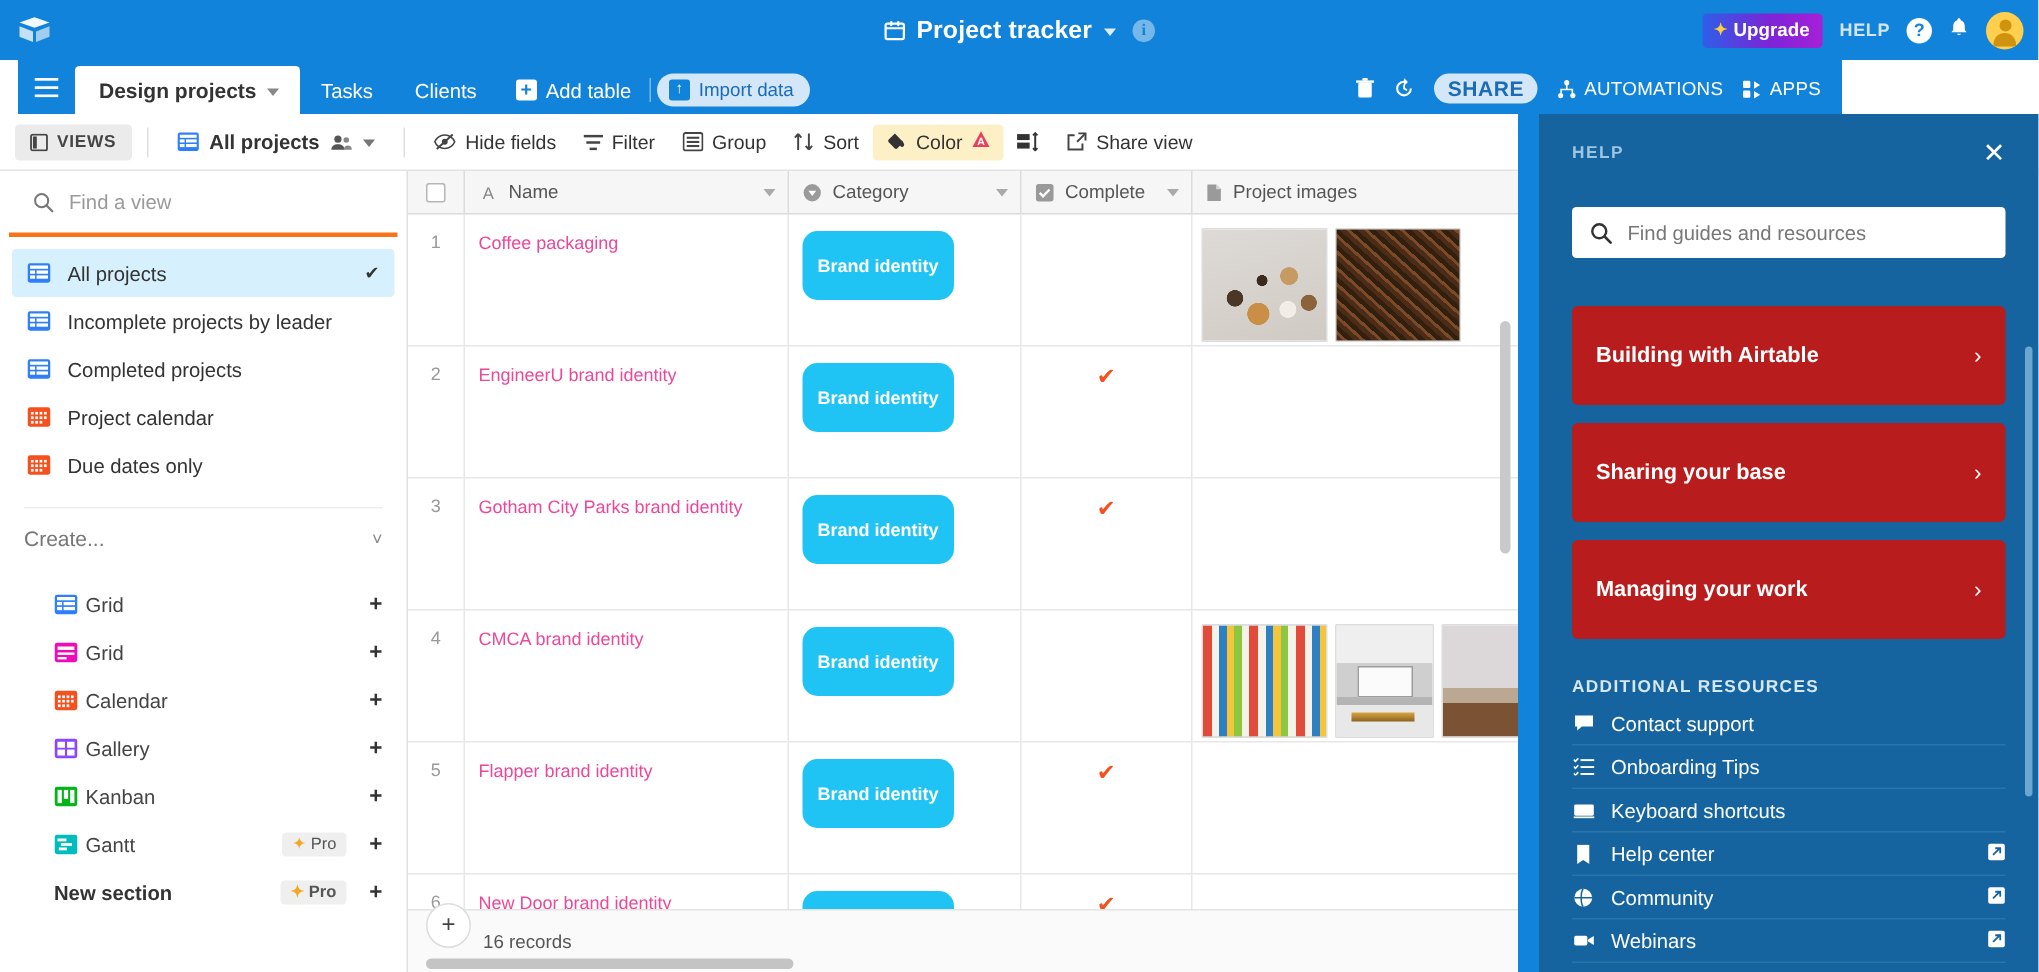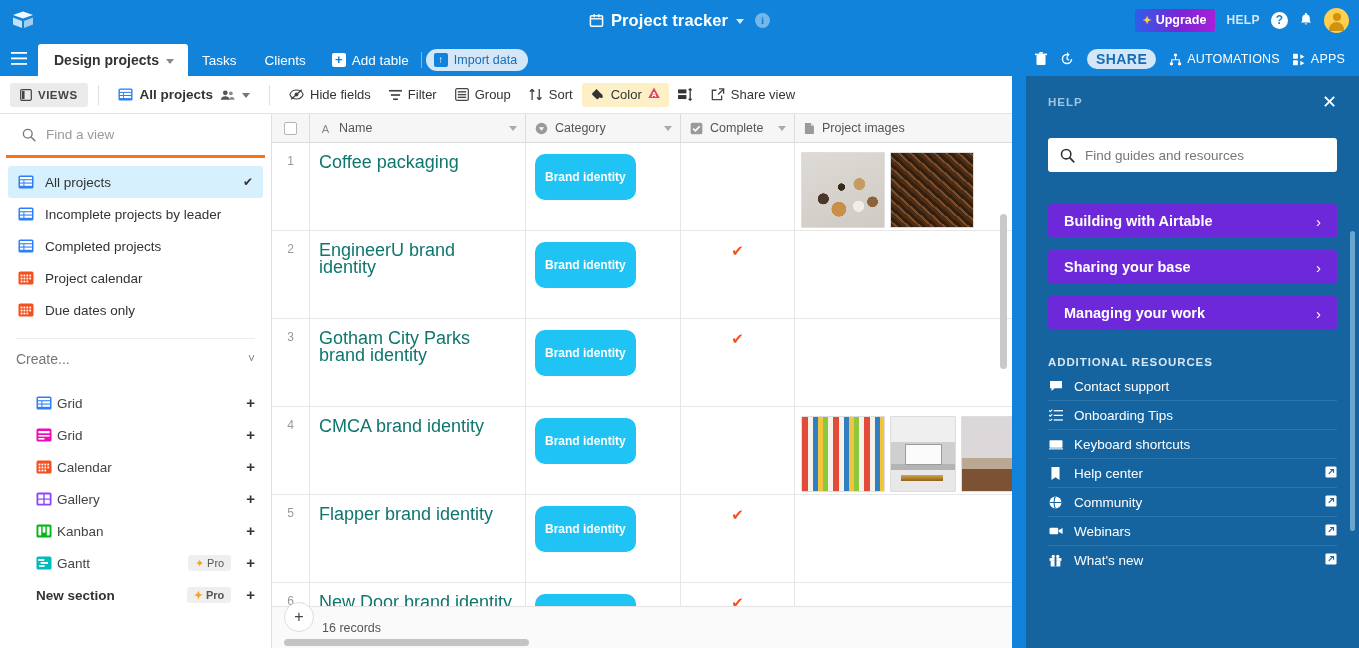--- a/index.html
+++ b/index.html
@@ -63,21 +63,21 @@
   .avatar {
     width: 25px; height: 25px; border-radius: 50%; background: #ffcf4d;
     display: flex; align-items: flex-end; justify-content: center; overflow: hidden;
   }
   .avatar-inner{position:relative;width:25px;height:25px;display:flex;align-items:center;justify-content:center;flex-direction:column;}
   .avatar-inner .h{width:8px;height:8px;border-radius:50%;background:#cf9310;margin-top:3px;}
   .avatar-inner .b{width:15px;height:9px;border-radius:8px 8px 0 0;background:#cf9310;margin-top:1px;}
 
   
   .tabbar {
-    position: absolute; top: 40px; left: 0; width: 1359px; height: 36px;
+    position: absolute; top: 40px; left: 12px; width: 1216px; height: 36px;
     background: #1283da; display: flex; align-items: flex-end;
   }
   .hamburger {
     width: 38px; height: 36px; display: flex; align-items: center; justify-content: center;
     color: #fff; cursor: pointer;
   }
   .tab {
     height: 32px; padding: 0 14px; display: flex; align-items: center; gap: 7px;
     color: #fff; font-size: 13.5px; cursor: pointer;
     border-radius: 3px 3px 0 0;
@@ -210,21 +210,21 @@
   .gh.c-done { width: 114px; }
   .gh.c-img  { width: 215px; border-right: none; }
   .chkbox { width: 13px; height: 13px; border: 1.5px solid #b5b5b5; border-radius: 2px; background:#fff; }
 
   .grow { display: flex; border-bottom: 1px solid #e7e7e7; height: 88px; }
   .gc { padding: 11px 9px 0 9px; border-right: 1px solid #e7e7e7; }
   .gc.c-check {
     width: 38px; padding: 11px 0 0 0; text-align: center;
     color: #999; font-size: 12px;
   }
-  .gc.c-name { width: 216px; font-size: 18px; color: #0f766e; line-height: 17px; }
+  .gc.c-name { width: 216px; font-size: 12px; color: #ec4899; line-height: 17px; }
   .gc.c-cat  { width: 155px; }
   .gc.c-done { width: 114px; text-align: center; color: #f4511e; font-size: 15px; }
   .gc.c-img  { width: 215px; border-right: none; display: flex; gap: 5px; padding: 9px 0 0 6px; }
   .pill {
     display: inline-block; background: #20c4f4; color: #fff; font-size: 12px;
     padding: 16px 10px; border-radius: 10px; font-weight: 600;
   }
   .thumb {
     width: 84px; height: 76px; border: 1px solid #ddd; background: #eee;
     flex: none; overflow: hidden; border-radius: 1px;
@@ -270,21 +270,21 @@
   .help-search {
     margin-top: 24px; height: 34px; background: #fff; border-radius: 3px;
     display: flex; align-items: center; gap: 10px; padding: 0 12px;
   }
   .help-search input {
     border: none; outline: none; font-size: 13.5px; color: #333; width: 230px;
     font-family: "Liberation Sans", sans-serif; background: transparent;
   }
   .help-search input::placeholder { color: #777; }
   .help-card {
-    margin-top: 12px; height: 34px; background: #6d28d9; border-radius: 4px;
+    margin-top: 12px; height: 66px; background: #b91c1c; border-radius: 4px;
     display: flex; align-items: center; padding: 0 16px; cursor: pointer;
   }
   .help-card .ttl { color: #fff; font-size: 14.5px; font-weight: bold; }
   .help-card .arr { margin-left: auto; color: #fff; font-size: 15px; }
   .addres-title {
     color: #d7e8f5; font-size: 11.5px; font-weight: bold; letter-spacing: .9px;
     margin-top: 26px; margin-bottom: 4px;
   }
   .res-item {
     display: flex; align-items: center; gap: 11px; height: 29px;

